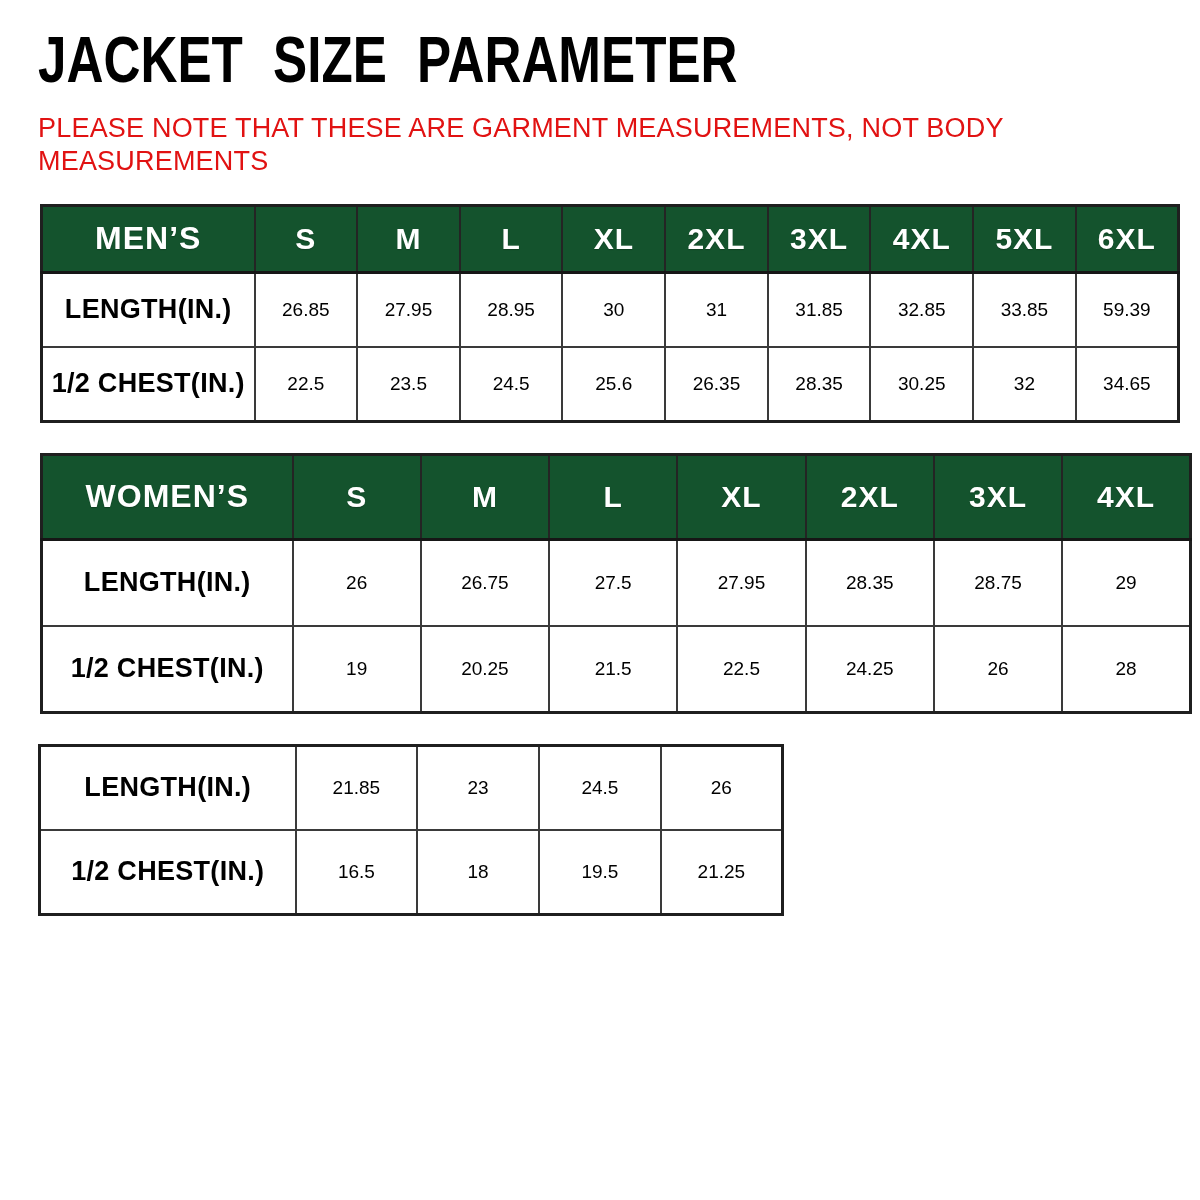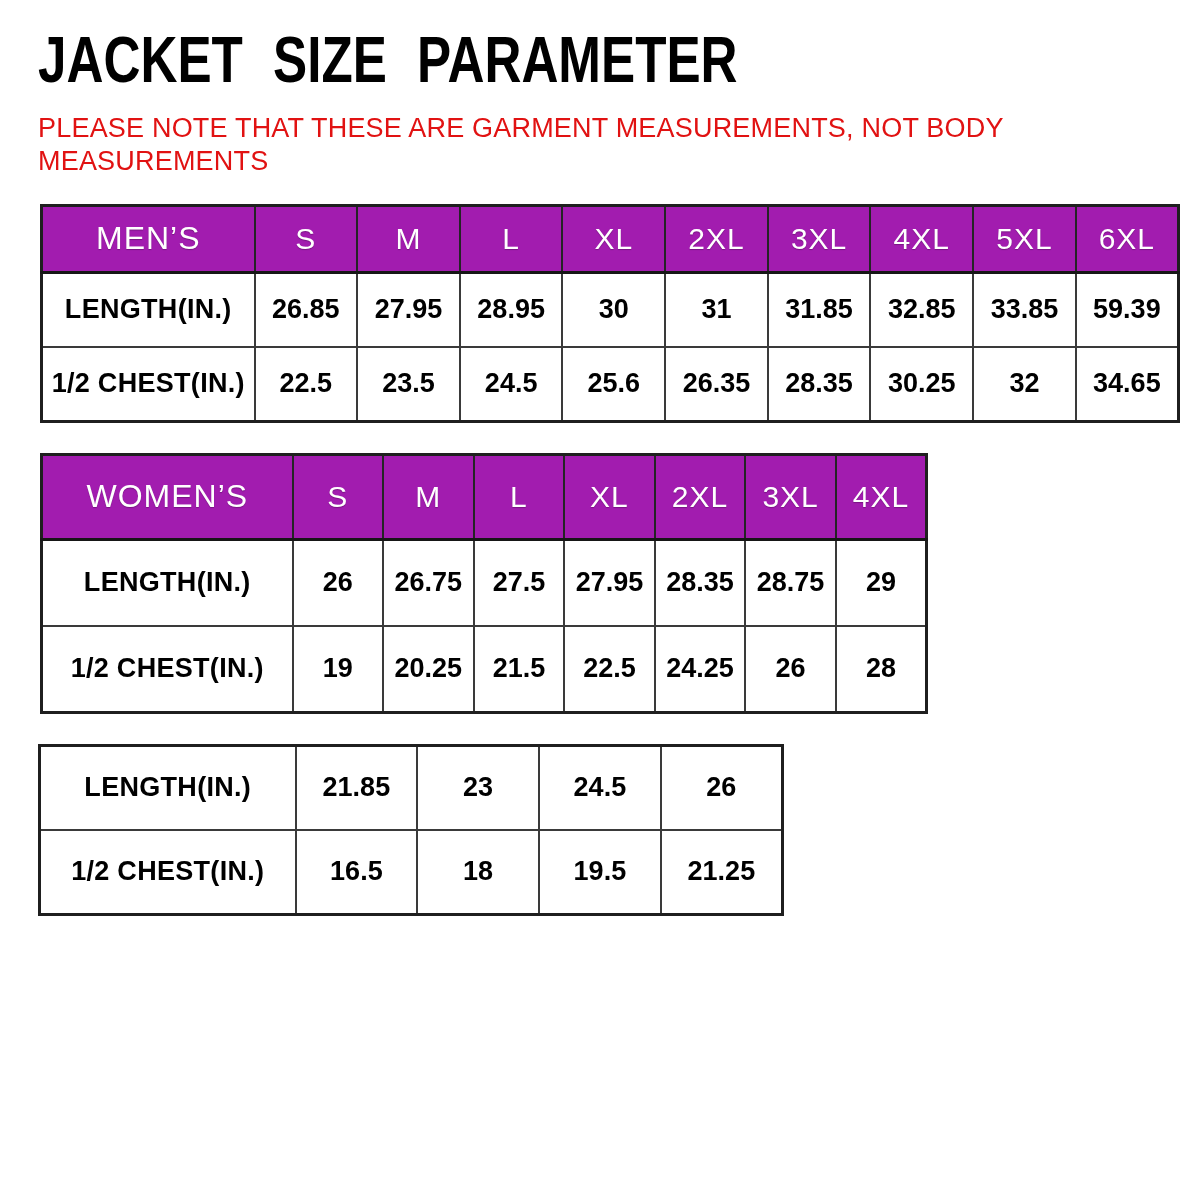--- a/index.html
+++ b/index.html
@@ -38,46 +38,45 @@
     white-space: pre-line;
     letter-spacing: 0.2px;
   }
   table.size-table {
     border-collapse: collapse;
     table-layout: fixed;
     border: 3px solid #1f1f1f;
     margin: 0 0 30px 2px;
   }
   table.mens   { width: 1140px; }
-  table.womens { width: 888px; padding-left: 48px; }
+  table.womens { width: 1152px; padding-left: 48px; }
   table.youth  { width: 746px; margin-left: 0; }
 
   .size-table th, .size-table td {
     text-align: center;
     vertical-align: middle;
     padding: 0;
     overflow: hidden;
   }
   .size-table th {
-    background: #a21caf;
+    background: #14532d;
     color: #ffffff;
-    font-weight: normal;
+    font-weight: bold;
     font-size: 30px;
     letter-spacing: 1px;
     border: 2px solid #242424;
     border-bottom: 3px solid #161616;
     text-shadow: 0 1px 1px rgba(0,0,0,0.25);
   }
   .size-table th.corner {
     font-size: 32px;
   }
   .size-table td {
     border: 2px solid #3a3a3a;
-    font-size: 27px;
-    font-weight: bold;
+    font-size: 19px;
   }
   .size-table td.rowlabel {
     font-weight: bold;
     font-size: 27px;
     letter-spacing: 0.3px;
   }
   
   .mens th   { height: 64px; }
   .mens td   { height: 72px; }
   .womens th { height: 82px; }

